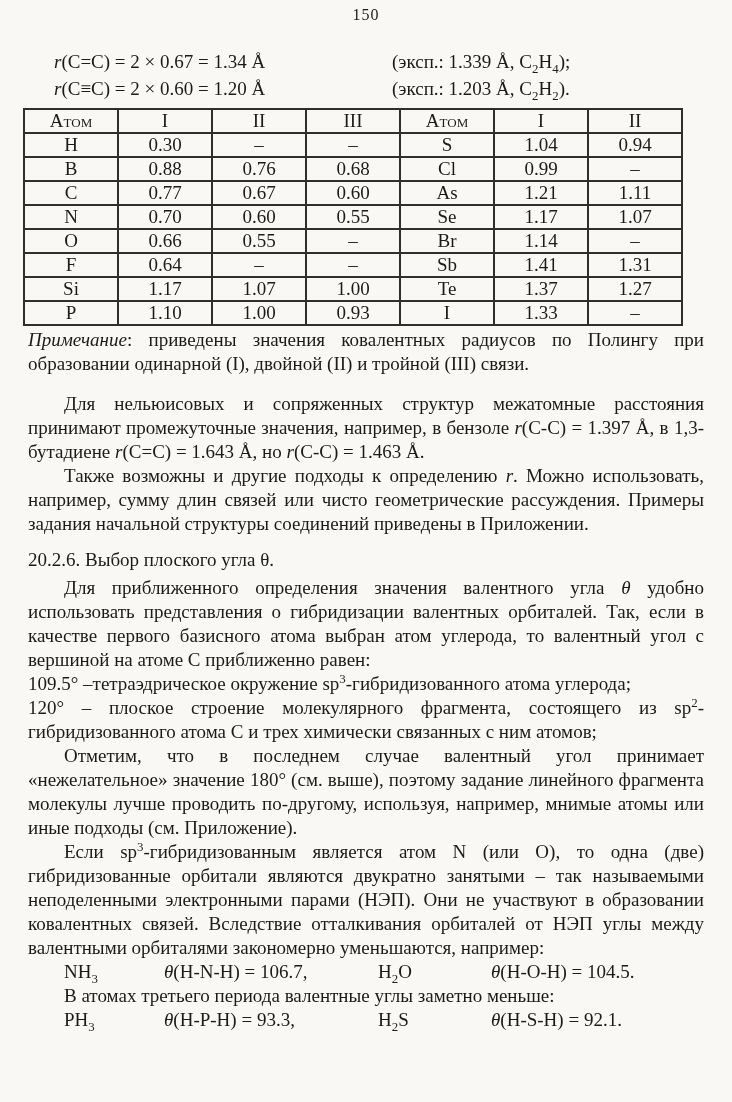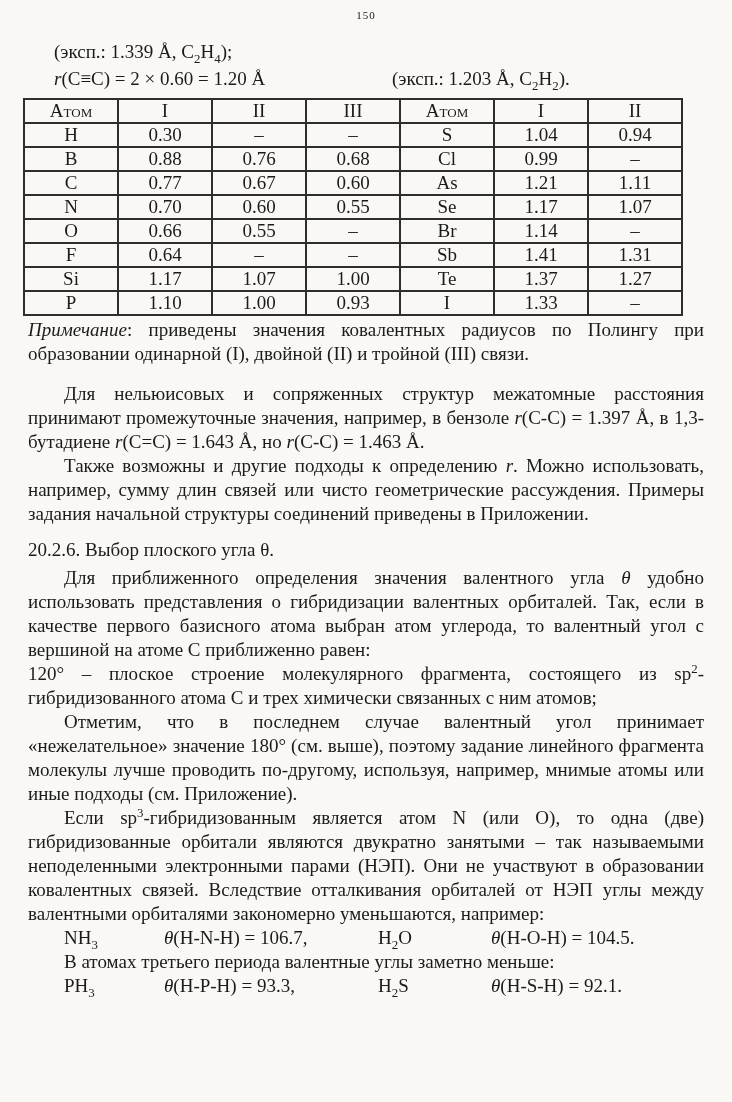--- a/index.html
+++ b/index.html
@@ -11,24 +11,24 @@
     font-size: 19px;
     overflow: hidden;
   }
   .page {
     box-sizing: border-box;
     width: 732px; height: 1102px;
     padding: 6px 28px 0 28px;
   }
   .page-number {
     text-align: center;
-    font-size: 11px;
+    font-size: 16px;
     line-height: 18px;
     letter-spacing: 1px;
-    margin-bottom: 14px;
+    margin-bottom: 24px;
   }
   .formulas { margin: 4px 0 6px 26px; line-height: 27px; }
   .f-row { display: flex; white-space: nowrap; }
   .f-left { display: inline-block; width: 338px; }
   sub, sup { font-size: 68%; line-height: 0; }
   table.radii {
     border-collapse: collapse;
     table-layout: fixed;
     width: 660px;
     margin: 2px 0 0 -5px;
@@ -65,20 +65,21 @@
 </style>
 </head>
 <body>
 
 <div class="page">
 
   <div class="page-number">150</div>
 
   <div class="formulas">
     <div class="f-row">
+      <span class="f-left"><i>r</i><span>(C=C) = 2 × 0.67 = 1.34 Å</span></span>
       <span class="f-right"><span>(эксп.: 1.339 Å, C</span><sub>2</sub><span>H</span><sub>4</sub><span>);</span></span>
     </div>
     <div class="f-row">
       <span class="f-left"><i>r</i><span>(C≡C) = 2 × 0.60 = 1.20 Å</span></span>
       <span class="f-right"><span>(эксп.: 1.203 Å, C</span><sub>2</sub><span>H</span><sub>2</sub><span>).</span></span>
     </div>
   </div>
 
   <table class="radii">
     <thead>
@@ -169,20 +170,21 @@
   </table>
 
   <p class="note"><i>Примечание</i><span>: приведены значения ковалентных радиусов по Полингу при образовании одинарной (I), двойной (II) и тройной (III) связи.</span></p>
 
   <p class="para indent mt16"><span>Для нельюисовых и сопряженных структур межатомные расстояния принимают промежуточные значения, например, в бензоле </span><i>r</i><span>(C-C)  = 1.397 Å, в 1,3-бутадиене </span><i>r</i><span>(C=C) = 1.643 Å, но </span><i>r</i><span>(C-C) = 1.463 Å.</span></p>
   <p class="para indent"><span>Также возможны и другие подходы к определению </span><i>r</i><span>. Можно использовать, например, сумму длин связей или чисто геометрические рассуждения. Примеры задания начальной структуры соединений приведены в Приложении.</span></p>
 
   <h3 class="heading">20.2.6. Выбор плоского угла θ.</h3>
 
   <p class="para indent"><span>Для приближенного определения значения валентного угла </span><i>θ</i><span> удобно использовать представления о гибридизации валентных орбиталей. Так, если в качестве первого базисного атома выбран атом углерода, то валентный угол с вершиной на атоме С приближенно равен:</span></p>
+  <p class="para"><span>109.5° –тетраэдрическое окружение sp</span><sup>3</sup><span>-гибридизованного атома углерода;</span></p>
   <p class="para"><span>120° – плоское строение молекулярного фрагмента, состоящего из sp</span><sup>2</sup><span>-гибридизованного атома С и трех химически связанных с ним атомов;</span></p>
   <p class="para indent">Отметим, что в последнем случае валентный угол принимает «нежелательное» значение 180° (см. выше), поэтому задание линейного фрагмента молекулы лучше проводить по-другому, используя, например, мнимые атомы или иные подходы (см. Приложение).</p>
   <p class="para indent"><span>Если sp</span><sup>3</sup><span>-гибридизованным является атом N (или O), то одна (две) гибридизованные орбитали являются двукратно занятыми – так называемыми неподеленными электронными парами (НЭП). Они не участвуют в образовании ковалентных связей. Вследствие отталкивания орбиталей от НЭП углы между валентными орбиталями закономерно уменьшаются, например:</span></p>
 
   <div class="angles-row">
     <span class="a-c1"><span>NH</span><sub>3</sub></span>
     <span class="a-c2"><i>θ</i><span>(H-N-H) = 106.7,</span></span>
     <span class="a-c3"><span>H</span><sub>2</sub><span>O</span></span>
     <span class="a-c4"><i>θ</i><span>(H-O-H) = 104.5.</span></span>
   </div>

